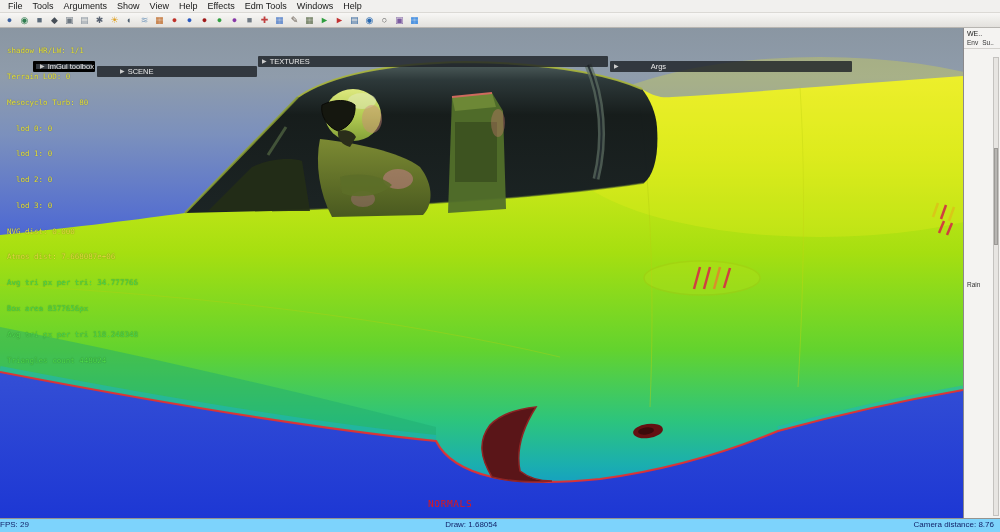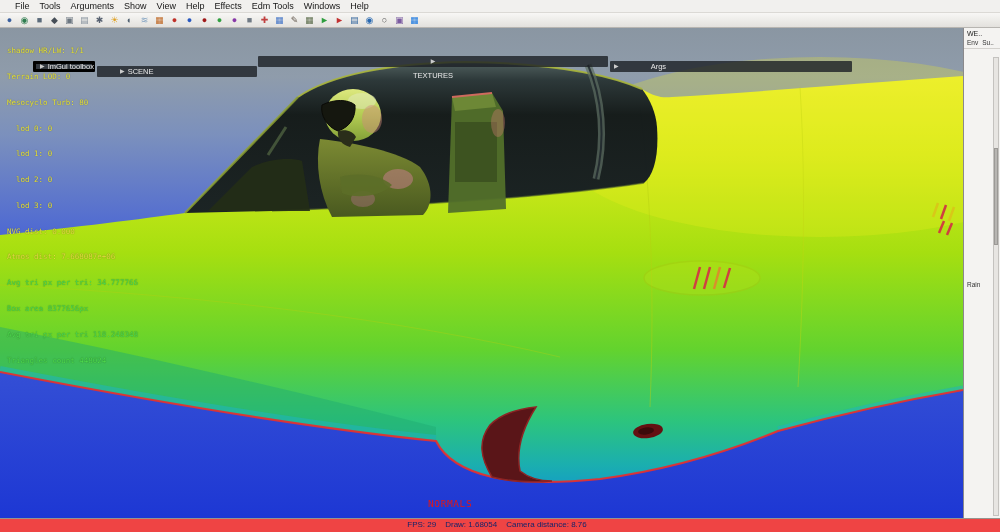--- a/index.html
+++ b/index.html
@@ -1,20 +1,20 @@
 <!DOCTYPE html>
 <html><head>
 <meta charset="utf-8">
 <style>
   html,body{margin:0;padding:0;background:#2a2a2a;font-family:"Liberation Sans",sans-serif;}
   #app{position:relative;width:1000px;height:532px;overflow:hidden;background:#fff;}
 
   
   .menubar{position:absolute;top:0;left:0;right:0;height:12px;background:#f1f0ee;
-           border-bottom:1px solid #dbd9d5;display:flex;align-items:center;padding-left:10px;z-index:30;}
+           border-bottom:1px solid #dbd9d5;display:flex;align-items:center;padding-left:3px;z-index:30;}
   .menu-item{font-size:9px;line-height:12px;padding:0 5px;color:#161616;white-space:nowrap;cursor:default;}
 
   
   .toolbar{position:absolute;top:13px;left:0;right:0;height:14px;
            background:linear-gradient(#f8f7f5,#e3e1dd);border-bottom:1px solid #b7b5b1;
            display:flex;align-items:center;padding-left:3px;gap:2px;z-index:30;}
   .tbi{width:13px;height:13px;font-size:9px;line-height:13px;text-align:center;display:inline-block;
        border-radius:2px;cursor:default;}
 
   
@@ -25,41 +25,41 @@
          font-size:7.5px;line-height:8.6px;white-space:pre;z-index:5;text-shadow:0 0 1px rgba(0,0,0,.55);}
   .dbg.y{color:#e8e540;}
   .dbg.g{color:#4fe04f;}
 
   .imgui-bar{position:absolute;height:11px;background:rgba(28,31,36,.8);color:#e8e8e8;
              font-size:7.5px;line-height:11px;display:flex;align-items:center;gap:3px;
              padding:0 4px;border-radius:1px;z-index:6;cursor:pointer;white-space:nowrap;box-sizing:border-box;}
   .imgui-bar .arrow{font-size:6px;color:#cccccc;}
   .bar-toolbox{left:33px;top:34px;width:62px;border:3px solid #000000;background:rgba(38,42,48,.88);}
   .bar-scene{left:97px;top:39px;width:160px;padding-left:23px;}
-  .bar-textures{left:258px;top:29px;width:350px;flex-direction:column;}
+  .bar-textures{left:258px;top:29px;width:350px;}
   .bar-args{left:610px;top:34px;width:242px;gap:32px;}
 
   .normals-label{position:absolute;left:428px;top:471px;width:124px;text-align:left;
                  color:#e01818;font-size:9.5px;letter-spacing:.6px;z-index:5;
                  font-family:"DejaVu Sans Mono",monospace;}
 
   
   .right-panel{position:absolute;top:27px;left:963px;width:37px;height:492px;background:#f4f3f1;
                border-left:1px solid #8a898c;box-sizing:border-box;z-index:20;overflow:hidden;}
   .rp-title{font-size:7px;color:#222;padding:3px 0 1px 3px;white-space:nowrap;}
   .rp-tabs{display:flex;gap:4px;padding:1px 0 2px 3px;font-size:6.5px;color:#333;
            border-bottom:1px solid #d3d1cd;white-space:nowrap;}
   .rp-item-rain{position:absolute;left:3px;top:254px;font-size:6.5px;color:#333;}
   .rp-scroll{position:absolute;right:1px;top:30px;bottom:3px;width:6px;background:#e7e5e2;
              border:1px solid #c4c2bf;box-sizing:border-box;}
   .rp-thumb{position:absolute;left:0;right:0;top:90px;height:95px;background:#b7b5b2;border:1px solid #9b9996;}
 
   
-  .statusbar{position:absolute;left:0;right:0;bottom:0;height:13px;background:#ef4444;
-             border-top:1px solid #96948f;display:flex;justify-content:center;gap:9px;
+  .statusbar{position:absolute;left:0;right:0;bottom:0;height:13px;background:#7dd3fc;
+             border-top:1px solid #96948f;display:flex;justify-content:space-between;gap:9px;
              padding-right:6px;font-size:8px;line-height:12px;color:#14246a;z-index:30;}
   .statusbar span{white-space:nowrap;}
 </style>
 </head>
 <body>
 
 <div id="app">
 
   <div class="menubar">
     <span class="menu-item">File</span>

